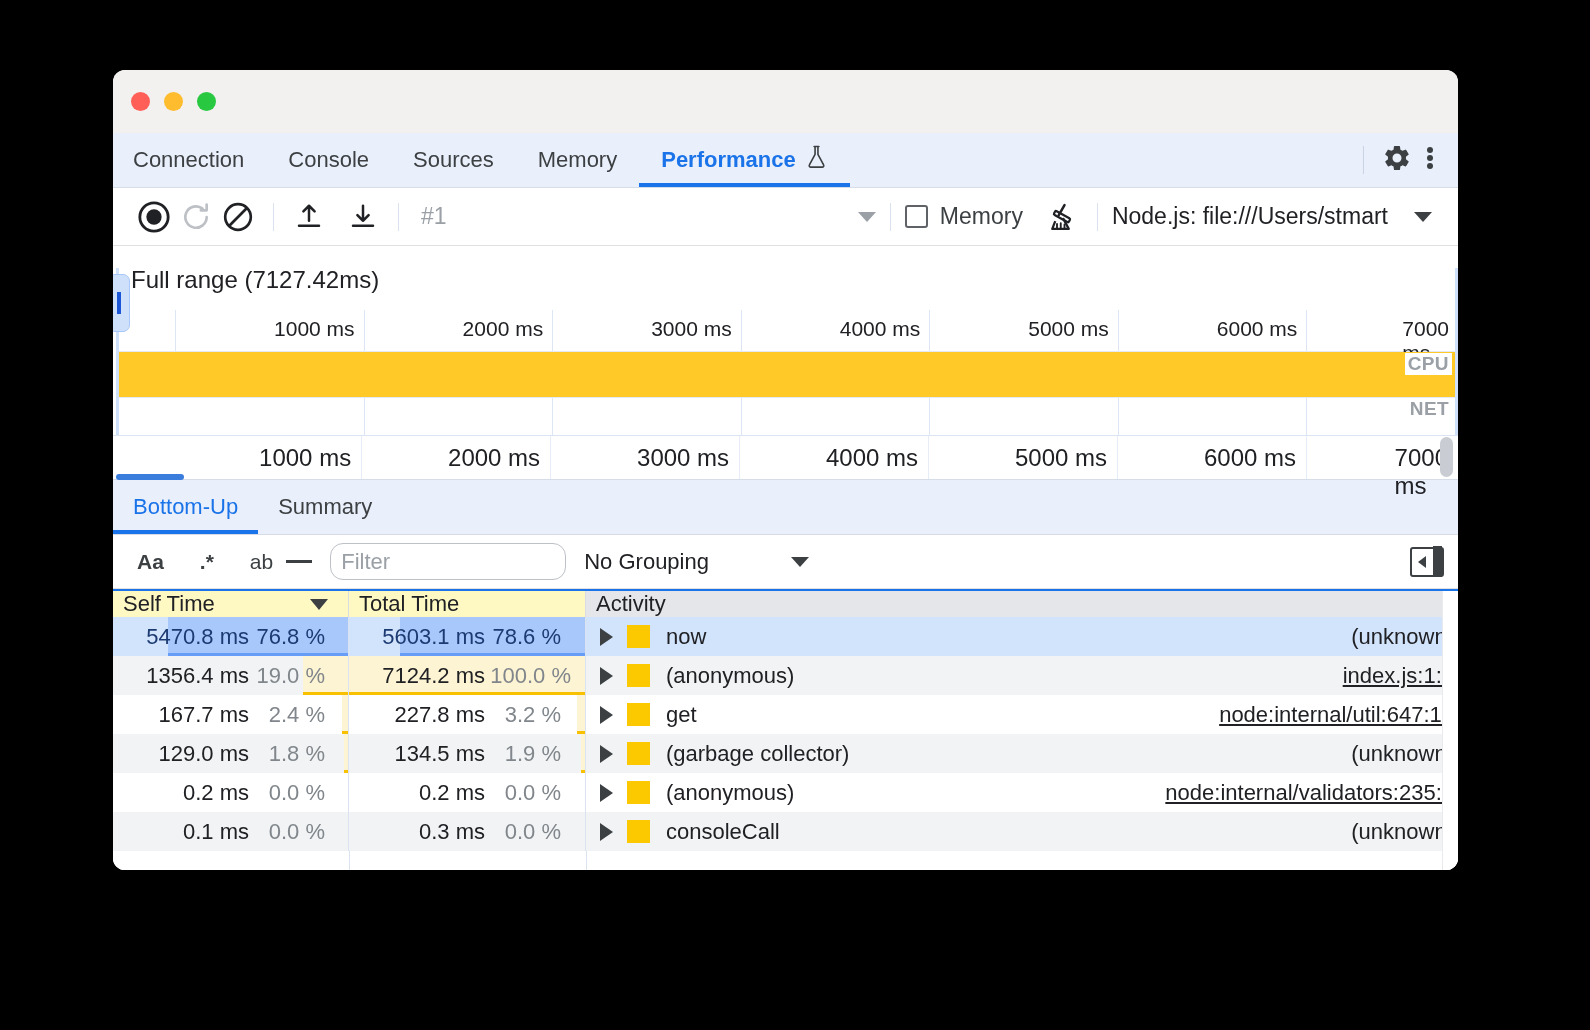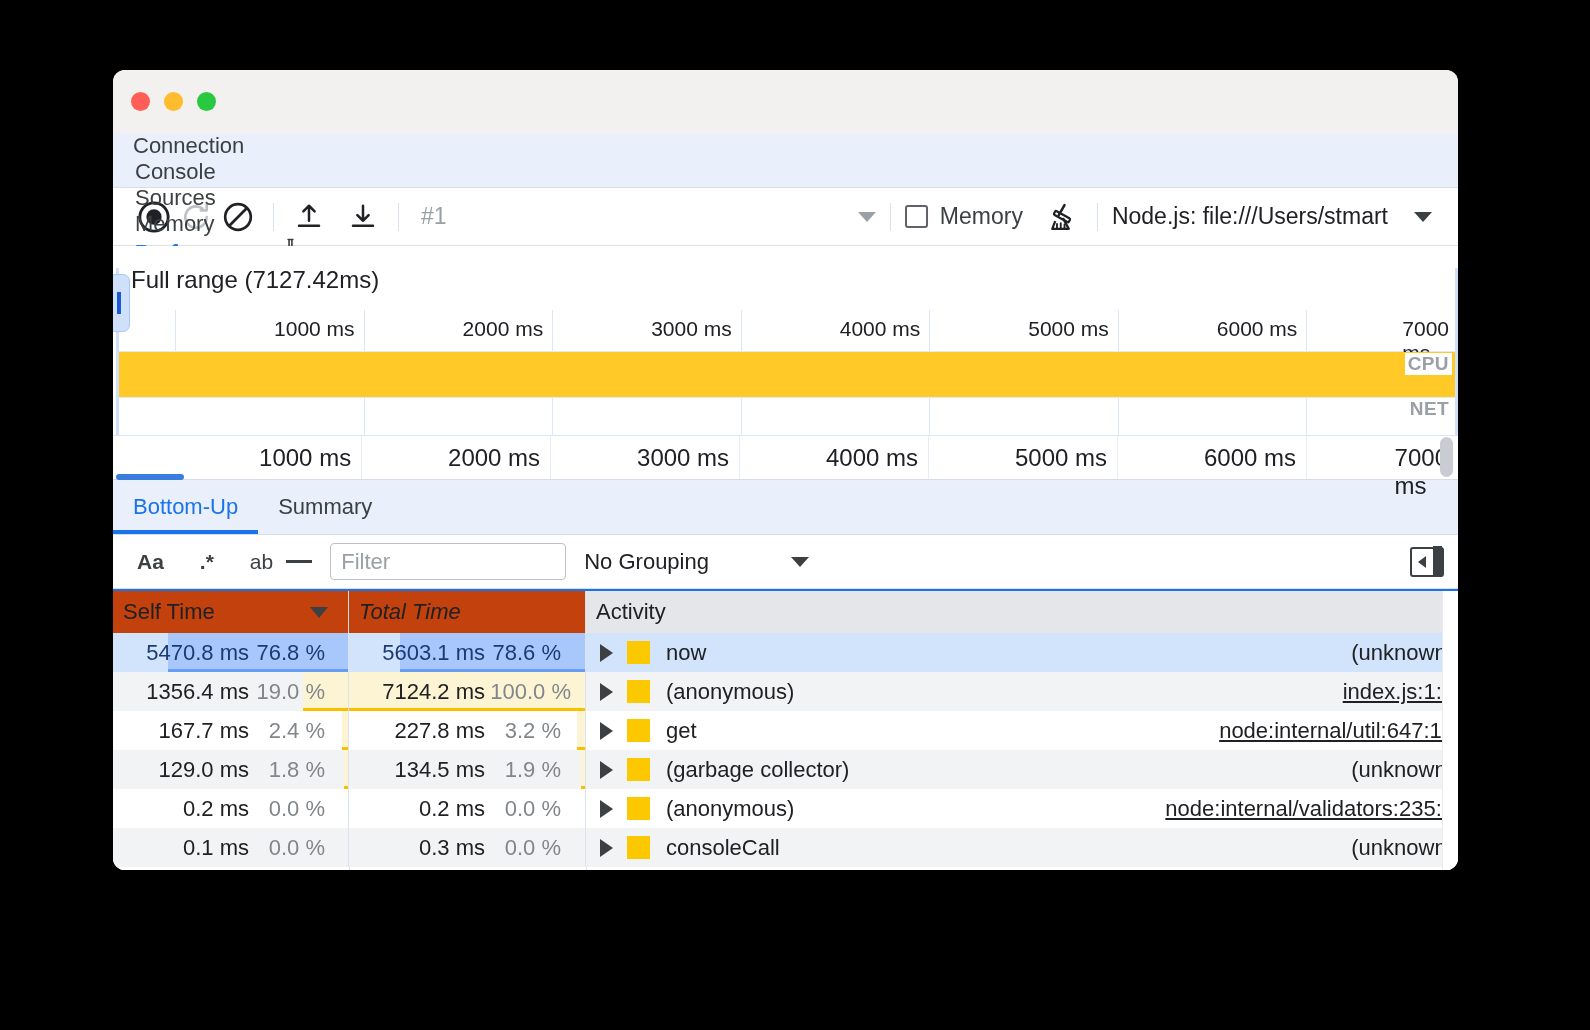--- a/index.html
+++ b/index.html
@@ -37,21 +37,20 @@
     font-size: 25px; font-weight: bold; color: #33322f;
     letter-spacing: .2px; pointer-events: none;
   }
 
   
   .paneltabs {
     height: 55px; background: #eaf0fb;
     display: flex; align-items: stretch;
     border-bottom: 1px solid #d6dde8;
     position: relative;
-    flex-direction: column;
   }
   .ptab {
     display: flex; align-items: center; gap: 9px;
     padding: 0 22px; font-size: 22px; color: #3c4043;
     position: relative; white-space: nowrap;
   }
   .ptab:first-child { padding-left: 20px; }
   .ptab.active { color: #1a73e8; font-weight: bold; }
   .ptab.active::after {
     content: ""; position: absolute; left: 0; right: 0; bottom: 0;
@@ -174,21 +173,21 @@
     height: 54px; background: #fff; display: flex; align-items: center;
     padding: 0 14px 0 18px; border-bottom: 1px solid #e0e0e0;
   }
   .ficon {
     display: flex; align-items: center; justify-content: center;
     height: 38px; min-width: 38px; padding: 0 6px;
     font-size: 21px; font-weight: bold; color: #3c4043;
   }
   .filterinput {
     width: 236px; height: 37px; margin-left: 12px;
-    border: 1px solid #bdc1c6; border-radius: 4px;
+    border: 1px solid #bdc1c6; border-radius: 13px;
     background: #fff; font-size: 22px; color: #3c4043;
     padding: 0 10px; font-family: "Liberation Sans", sans-serif;
     outline: none;
   }
   .filterinput::placeholder { color: #9aa0a6; }
   .grouping {
     margin-left: 18px; font-size: 22px; color: #202124;
   }
   .groupcaret { margin-left: 82px; }
   .sidebartoggle {
@@ -207,29 +206,29 @@
     border-top: 6px solid transparent; border-bottom: 6px solid transparent;
     border-right: 8px solid #3c4043;
   }
 
   
   .tablewrap {
     position: relative; height: 320px;
     border-top: 2px solid #1a73e8;
     background: #fff; overflow: hidden;
   }
-  .thead { display: flex; height: 42px; background: #c2410c; }
+  .thead { display: flex; height: 26px; background: #fef9c3; }
   .th {
     display: flex; align-items: center;
     font-size: 22px; color: #202124;
     border-right: 1px solid #d9dde3;
     padding-left: 10px; position: relative;
   }
   .th.c1 { width: 236px; }
-  .th.c2 { width: 237px; font-style: italic; }
+  .th.c2 { width: 237px; }
   .th.c3 { flex: 1; background: #e4e6e9; border-right: none; }
   .sortcaret {
     position: absolute; right: 20px;
     width: 0; height: 0;
     border-left: 9px solid transparent; border-right: 9px solid transparent;
     border-top: 11px solid #3c4043;
   }
 
   .row { display: flex; height: 39px; position: relative; }
   .row.alt { background: #f1f3f4; }

